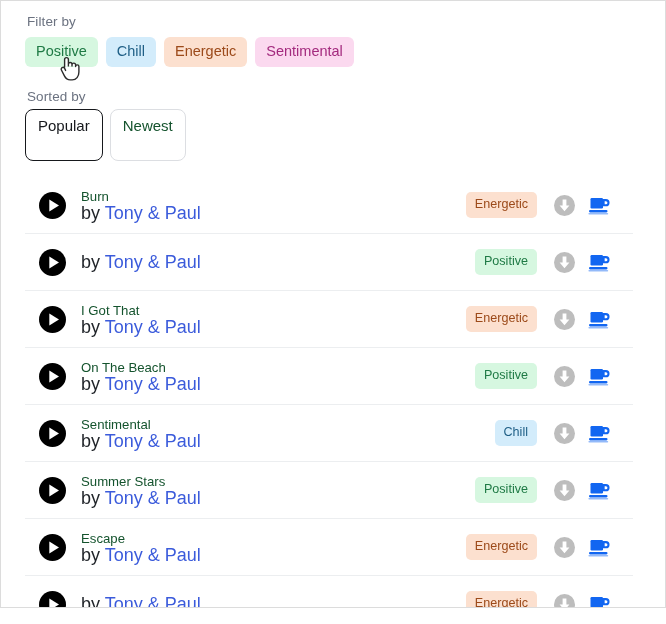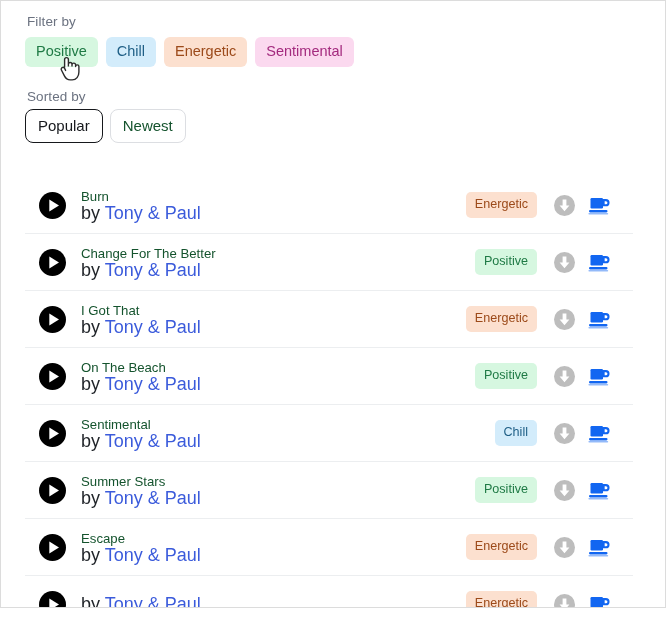--- a/index.html
+++ b/index.html
@@ -71,21 +71,21 @@
     display: flex;
     align-items: center;
     gap: 7px;
   }
   .sort-btn {
     background: #ffffff;
     border-radius: 8px;
     font-family: "Liberation Sans", sans-serif;
     font-size: 15px;
     line-height: 1;
-    padding: 8px 12px 9px 12px;
+    padding: 8px 12px 27px 12px;
     cursor: pointer;
     white-space: nowrap;
   }
   .sort-btn.active   { border: 1.6px solid #16181c; color: #16181c; }
   .sort-btn.inactive { border: 1.4px solid #dcdee2; color: #14532d; }
 
   
   #cursor {
     position: absolute;
     left: 57px;
@@ -227,21 +227,20 @@
               <rect x="0.4" y="18.0" width="19.8" height="1.5" rx="0.7" fill="#1266f1" opacity="0.45"></rect>
             </svg></span>
         </div>
       </div>
       <div class="track-row">
         <span class="play-btn"><svg viewBox="0 0 27 27" width="27" height="27" xmlns="http://www.w3.org/2000/svg">
             <circle cx="13.5" cy="13.5" r="13.5" fill="#000000"></circle>
             <path d="M10.3 7.6 L20.0 13.5 L10.3 19.4 Z" fill="#ffffff"></path>
           </svg></span>
         <div class="track-meta">
-          <div class="track-title">Change For The Better</div>
           <div class="track-by"><span>by</span> <a class="artist-link">Tony &amp; Paul</a></div>
         </div>
         <div class="track-right">
           <span class="mood-tag positive">Positive</span>
           <span class="download-btn"><svg viewBox="0 0 21 21" width="21" height="21" xmlns="http://www.w3.org/2000/svg">
               <circle cx="10.5" cy="10.5" r="10.5" fill="#bdbdbd"></circle>
               <path d="M8.6 4.6 h3.8 v6.0 h3.0 l-4.9 5.6 l-4.9-5.6 h3.0 z" fill="#ffffff"></path>
             </svg></span>
           <span class="coffee-btn"><svg viewBox="0 0 23 21" width="23" height="21" xmlns="http://www.w3.org/2000/svg">
               <rect x="2.5" y="3.0" width="12.5" height="10.5" rx="1.2" fill="#1266f1"></rect>

